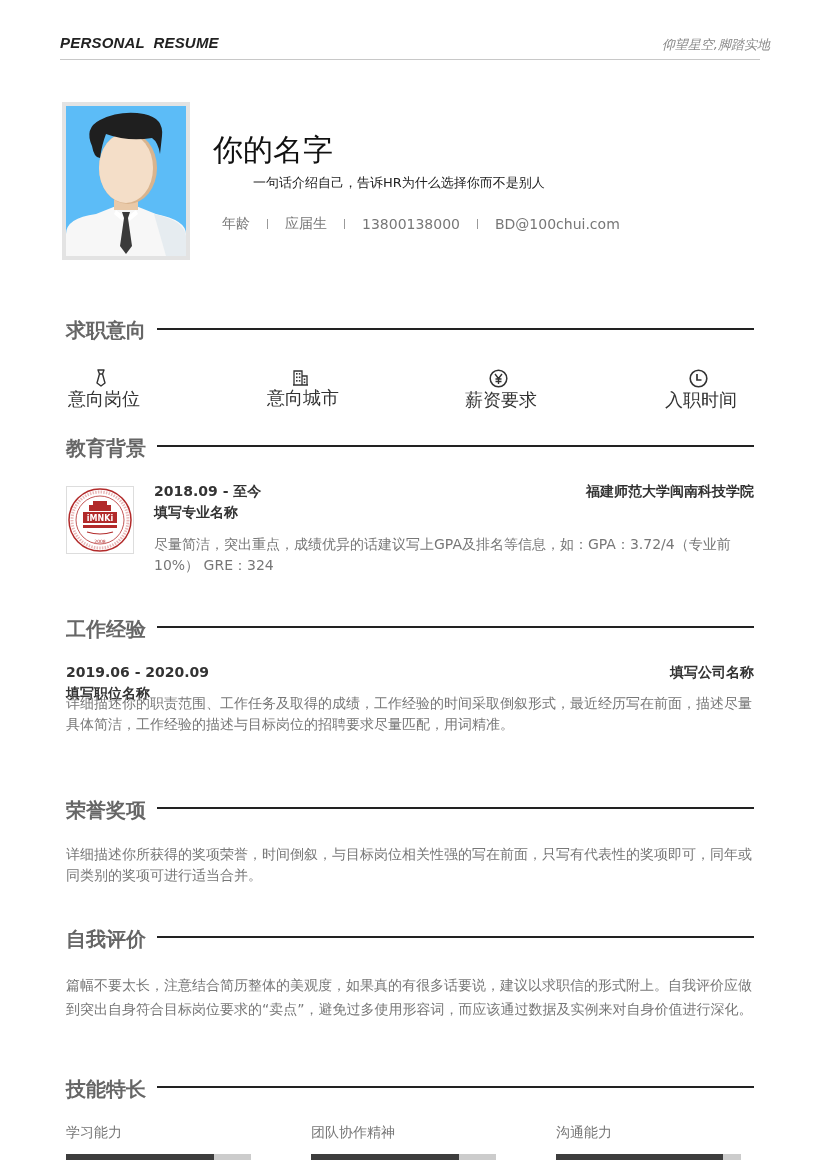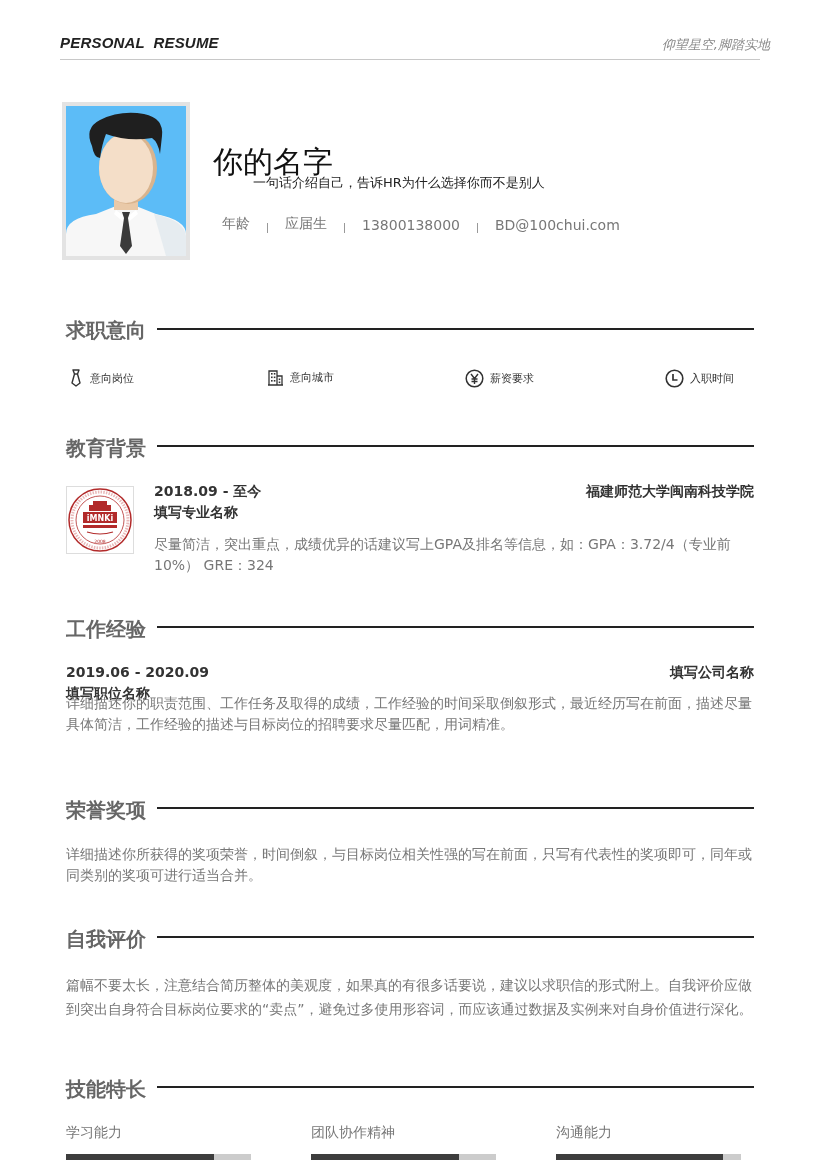--- a/index.html
+++ b/index.html
@@ -6,29 +6,29 @@
   html, body { width: 820px; height: 1160px; background: #ffffff; overflow: hidden; }
   body { position: relative; font-family: "DejaVu Sans", "Liberation Sans", sans-serif; color: #333; }
 
   .topbar { position: absolute; left: 60px; top: 34px; width: 700px; height: 26px; border-bottom: 1px solid #c8c8c8; }
   .topbar .brand { position: absolute; left: 0; top: 0; font-family: "Liberation Sans", sans-serif; font-weight: bold; font-style: italic; font-size: 15px; color: #222; letter-spacing: 0.2px; }
   .topbar .motto { position: absolute; right: -10px; top: 2px; font-style: italic; font-size: 13px; color: #888; }
 
   .photo { position: absolute; left: 62px; top: 102px; width: 128px; height: 158px; background: #e3e3e3; padding: 4px; }
   .photo-inner { position: relative; width: 100%; height: 100%; background: #5cbcf7; overflow: hidden; }
 
-  .name { position: absolute; left: 213px; top: 130px; font-size: 30px; color: #111; margin-top: 12px; }
+  .name { position: absolute; left: 213px; top: 130px; font-size: 30px; color: #111; }
   .intro { position: absolute; left: 213px; top: 174px; font-size: 13px; color: #222; margin-left: 40px; }
-  .infos { position: absolute; left: 222px; top: 215px; font-size: 14px; color: #777; display: flex; align-items: flex-end; }
+  .infos { position: absolute; left: 222px; top: 215px; font-size: 14px; color: #777; display: flex; align-items: center; }
   .infos .sep { display: inline-block; width: 1px; height: 10px; background: #999; margin: 0 17px; }
 
   .section-title { position: absolute; left: 66px; font-size: 20px; font-weight: bold; color: #666; }
   .section-line { position: absolute; left: 157px; width: 597px; height: 1.5px; background: #222; }
 
-  .intent { position: absolute; top: 369px; font-size: 11px; color: #333; display: flex; align-items: center; }
+  .intent { position: absolute; top: 369px; font-size: 18px; color: #333; display: flex; align-items: center; flex-direction: column; }
   .intent svg { margin-right: 6px; }
 
   .bold { font-weight: bold; color: #333; font-size: 14px; position: absolute; }
   .desc { position: absolute; font-size: 14px; color: #777; line-height: 21px; }
 
   .logo { position: absolute; left: 66px; top: 486px; width: 68px; height: 68px; border: 1px solid #ddd; background: #fff; }
 
   .skill-label { position: absolute; top: 1124px; font-size: 14px; color: #777; }
   .skill-bar { position: absolute; top: 1154px; height: 6px; width: 185px; background: #cccccc; }
   .skill-fill { height: 100%; background: #3d3d3d; }

